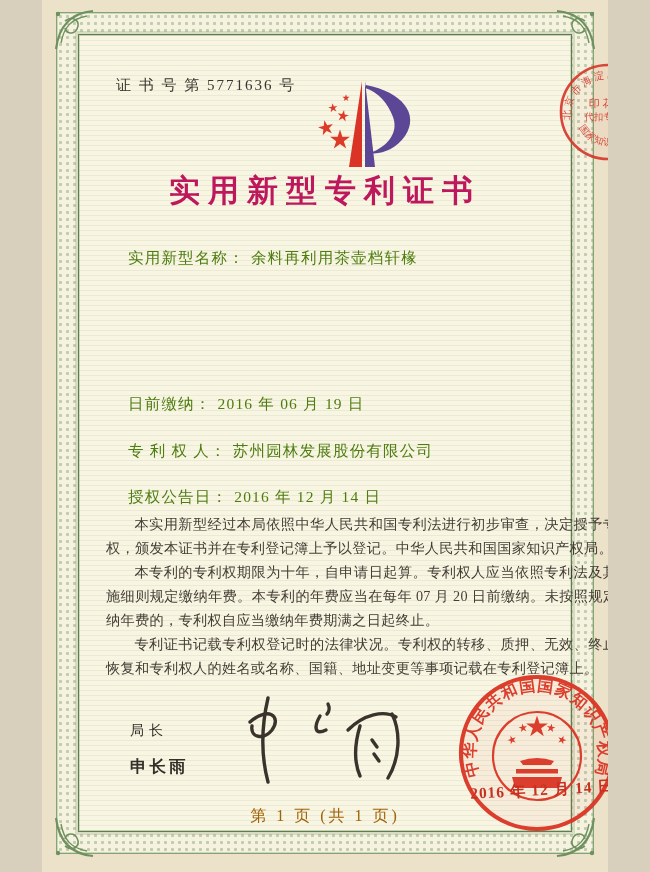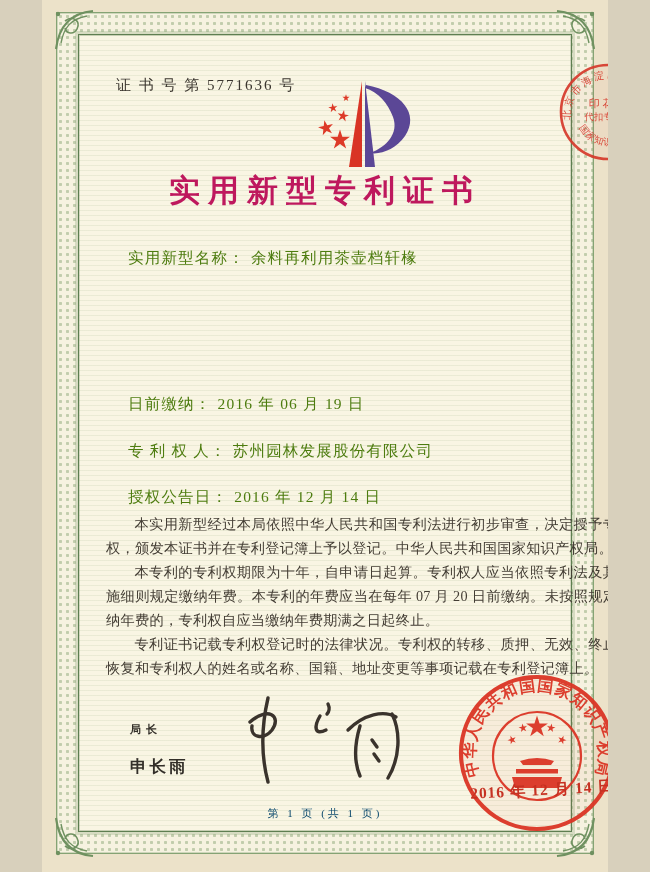--- a/index.html
+++ b/index.html
@@ -24,25 +24,25 @@
   .corner.br{bottom:12px;right:9px;transform:scale(-1,-1);}
   .abs{position:absolute;}
   .cert-no{left:74px;top:76px;font-size:15px;letter-spacing:2px;color:#3a352e;}
   .title{left:0;top:170px;width:100%;text-align:center;font-size:31px;font-weight:bold;
          letter-spacing:8px;color:#be185d;}
   .field{left:86px;font-size:15.5px;color:#4d7c0f;letter-spacing:1.2px;white-space:nowrap;}
   .flabel{margin-right:6px;}
   .paras{left:64px;top:512px;width:526px;color:#433d34;font-size:14.2px;line-height:24px;
          text-align:justify;letter-spacing:0.3px;}
   .paras p{margin:0;text-indent:2em;}
-  .signer-title{left:88px;top:722px;font-size:11px;font-weight:bold;letter-spacing:5px;color:#332f29;}
+  .signer-title{left:88px;top:722px;font-size:14px;font-weight:normal;letter-spacing:5px;color:#332f29;}
   .signer-name{left:88px;top:756px;font-size:16.5px;font-weight:bold;letter-spacing:3px;color:#332f29;text-align:right;}
   .seal-date{left:398px;top:780px;width:204px;text-align:center;font-size:15.5px;
              color:#c63122;letter-spacing:1px;transform:rotate(-3deg);font-weight:bold;}
-  .footer{left:0;top:806px;width:100%;text-align:center;font-size:11px;letter-spacing:3px;color:#0c4a6e;}
+  .footer{left:0;top:806px;width:100%;text-align:center;font-size:16px;letter-spacing:3px;color:#a16207;}
   svg{display:block;}
   .stamp-text{fill:#d6392b;}
 </style>
 </head>
 <body>
 
 <div id="stage">
 
   <svg width="0" height="0" style="position:absolute">
     <defs>

